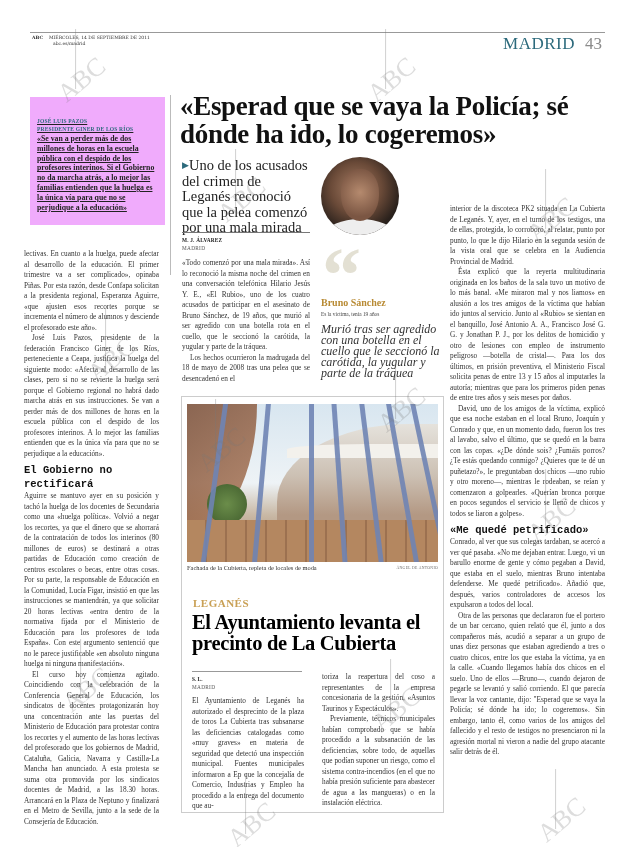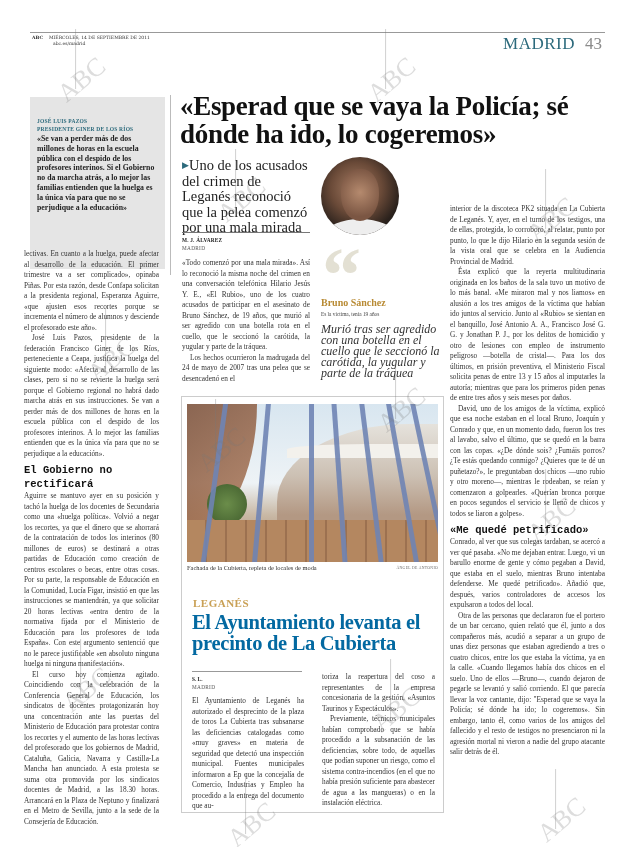--- a/index.html
+++ b/index.html
@@ -5,21 +5,21 @@
   * { box-sizing: border-box; margin: 0; padding: 0; }
   body { width: 620px; height: 847px; background: #fff; font-family: "DejaVu Serif", serif; color: #222; position: relative; overflow: hidden; }
   .topline { position: absolute; left: 30px; right: 15px; top: 32px; border-top: 1px solid #999; }
   .masthead-left { position: absolute; left: 32px; top: 35px; font-size: 4.5px; line-height: 6px; color: #333; }
   .masthead-left .abc { font-weight: bold; margin-right: 6px; }
   .section-title { position: absolute; right: 45px; top: 34px; font-family: "Liberation Serif", serif; font-size: 17px; color: #2c6a7c; letter-spacing: 0.5px; }
   .page-num { position: absolute; right: 18px; top: 34px; font-family: "Liberation Serif", serif; font-size: 17px; color: #8a8a8a; }
   .col { position: absolute; font-size: 7.3px; line-height: 10.5px; text-align: justify; color: #333; font-family: "Liberation Serif", serif; }
   .col p { text-indent: 8px; }
   .col p.noindent { text-indent: 0; }
-  .sidebar-box { position: absolute; left: 30px; top: 97px; width: 135px; height: 172px; background: #e5e5e5; padding: 21px 8px 8px 7px; }
+  .sidebar-box { position: absolute; left: 30px; top: 97px; width: 135px; height: 128px; background: #f0abfc; padding: 21px 8px 8px 7px; text-decoration: underline; }
   .sb-name { font-size: 5.5px; color: #2c6a7c; font-weight: bold; letter-spacing: 0.2px; font-family: "Liberation Serif", serif; }
   .sb-role { font-size: 5.5px; color: #2c6a7c; font-weight: bold; letter-spacing: 0.2px; margin-top: 2px; font-family: "Liberation Serif", serif; }
   .sb-quote { font-size: 7.8px; line-height: 9.8px; font-weight: bold; color: #222; margin-top: 2px; font-family: "Liberation Serif", serif; }
   .vrule { position: absolute; left: 170px; top: 95px; height: 180px; border-left: 1px solid #bbb; }
   .headline { position: absolute; left: 180px; top: 92px; width: 440px; font-family: "Liberation Serif", serif; font-weight: bold; font-size: 27px; line-height: 28px; color: #111; letter-spacing: -0.3px; }
   .subhead { position: absolute; left: 182px; top: 158px; width: 130px; font-family: "Liberation Serif", serif; font-size: 14.5px; line-height: 15.5px; color: #222; }
   .subhead .arrow { color: #2c6a7c; font-size: 9px; vertical-align: 2px; }
   .rule-under-sub { position: absolute; left: 182px; top: 232px; width: 128px; border-top: 1px solid #777; }
   .byline { position: absolute; left: 182px; top: 237px; font-size: 5.3px; font-weight: bold; color: #222; font-family: "Liberation Serif", serif; letter-spacing: 0.2px; }
   .byline-loc { position: absolute; left: 182px; top: 245px; font-size: 5.3px; color: #555; font-family: "Liberation Serif", serif; letter-spacing: 0.3px; }
@@ -34,21 +34,21 @@
   .photo { width: 251px; height: 158px; position: relative; overflow: hidden; background: linear-gradient(180deg, #d8e6f0 0%, #eef3f6 50%, #c9b9a6 70%, #a07d5f 100%); }
   .photo .arena { position: absolute; left: 90px; top: 20px; width: 220px; height: 130px; border-radius: 60% 0 0 0; background: linear-gradient(180deg, #e5e2dc 0%, #ccc0b3 40%, #b39883 70%); }
   .photo .arena-band { position: absolute; left: 100px; top: 40px; width: 200px; height: 14px; background: #f3f1ec; border-radius: 40% 0 0 0; }
   .photo .wall { position: absolute; left: 0; top: 116px; width: 251px; height: 42px; background: repeating-linear-gradient(90deg, #b48760 0 18px, #9c7150 18px 20px); }
   .photo .arch { position: absolute; left: 0; top: 0; width: 70px; height: 130px; border-radius: 0 0 100% 0; background: linear-gradient(135deg, #7d4f36, #b07b5a); opacity: 0.85; }
   .photo .bar { position: absolute; top: 0; width: 5px; height: 158px; background: #6f84b4; opacity: 0.9; }
   .photo .tree { position: absolute; left: 20px; top: 80px; width: 40px; height: 40px; border-radius: 50%; background: radial-gradient(circle, #6b8d4a, #3f5c2c); }
   .caption { font-family: "Liberation Serif", serif; font-size: 6.4px; color: #333; margin-top: 2px; display: flex; justify-content: space-between; }
   .caption .credit { font-size: 3.8px; color: #666; letter-spacing: 0.3px; padding-top: 2px; }
   .leganes-tag { position: absolute; left: 193px; top: 597px; font-family: "Liberation Serif", serif; font-weight: bold; font-size: 11px; color: #c9a055; letter-spacing: 0.5px; }
-  .headline2 { position: absolute; left: 192px; top: 612px; width: 260px; font-family: "Liberation Serif", serif; font-weight: bold; font-size: 20.5px; line-height: 21px; color: #0369a1; letter-spacing: -0.3px; }
+  .headline2 { position: absolute; left: 192px; top: 612px; width: 260px; font-family: "Liberation Serif", serif; font-weight: bold; font-size: 20.5px; line-height: 21px; color: #000000; letter-spacing: -0.3px; }
   .box-border { position: absolute; left: 181px; top: 581px; width: 263px; height: 232px; border-left: 1px solid #ccc; border-right: 1px solid #ccc; border-bottom: 1px solid #ccc; }
   .rule2 { position: absolute; left: 192px; top: 671px; width: 110px; border-top: 1px solid #999; }
   .byline2 { position: absolute; left: 192px; top: 676px; font-size: 5.3px; font-weight: bold; color: #222; font-family: "Liberation Serif", serif; }
   .byline2-loc { position: absolute; left: 192px; top: 684px; font-size: 5.3px; color: #555; letter-spacing: 0.3px; font-family: "Liberation Serif", serif; }
   .subhead-inline { font-family: Liberation Mono, monospace; font-weight: bold; font-size: 10.5px; line-height: 14px; color: #111; margin-top: 4px; text-align: left; text-indent: 0 !important; }
   .watermark { position: absolute; font-family: "Liberation Serif", serif; font-size: 26px; color: rgba(120,120,120,0.25); transform: rotate(-40deg); pointer-events: none; }
   .watermark::before { content: ""; position: absolute; left: 35px; top: -35px; width: 1px; height: 60px; background: rgba(120,120,120,0.35); transform: rotate(40deg); }
 </style>
 </head>
 <body>
@@ -81,21 +81,21 @@
 
 <div class="subhead">
   <span class="arrow">▶</span><span>Uno de los acusados del crimen de Leganés reconoció que la pelea comenzó por una mala mirada</span>
 </div>
 <div class="rule-under-sub"></div>
 <div class="byline">M. J. ÁLVAREZ</div>
 <div class="byline-loc">MADRID</div>
 
 <div class="col" style="left:182px; top:258px; width:128px;">
   <p class="noindent">«Todo comenzó por una mala mirada». Así lo reconoció la misma noche del crimen en una conversación telefónica Hilario Jesús Y. E., «El Rubio», uno de los cuatro acusados de participar en el asesinato de Bruno Sánchez, de 19 años, que murió al ser agredido con una botella rota en el cuello, que le seccionó la carótida, la yugular y parte de la tráquea.</p>
-  <p>Los hechos ocurrieron la madrugada del 24 de mayo de 2007 tras una pelea que se desencadenó en el</p>
+  <p>Los hechos ocurrieron la madrugada del 18 de mayo de 2008 tras una pelea que se desencadenó en el</p>
 </div>
 
 <div class="portrait">
   <div class="shirt"></div>
   <div class="face"></div>
 </div>
 <div class="quotemark">“</div>
 <div class="victim-name">Bruno Sánchez</div>
 <div class="victim-desc">Es la víctima, tenía 19 años</div>
 <div class="pullquote">Murió tras ser agredido con una botella en el cuello que le seccionó la carótida, la yugular y parte de la tráquea</div>

